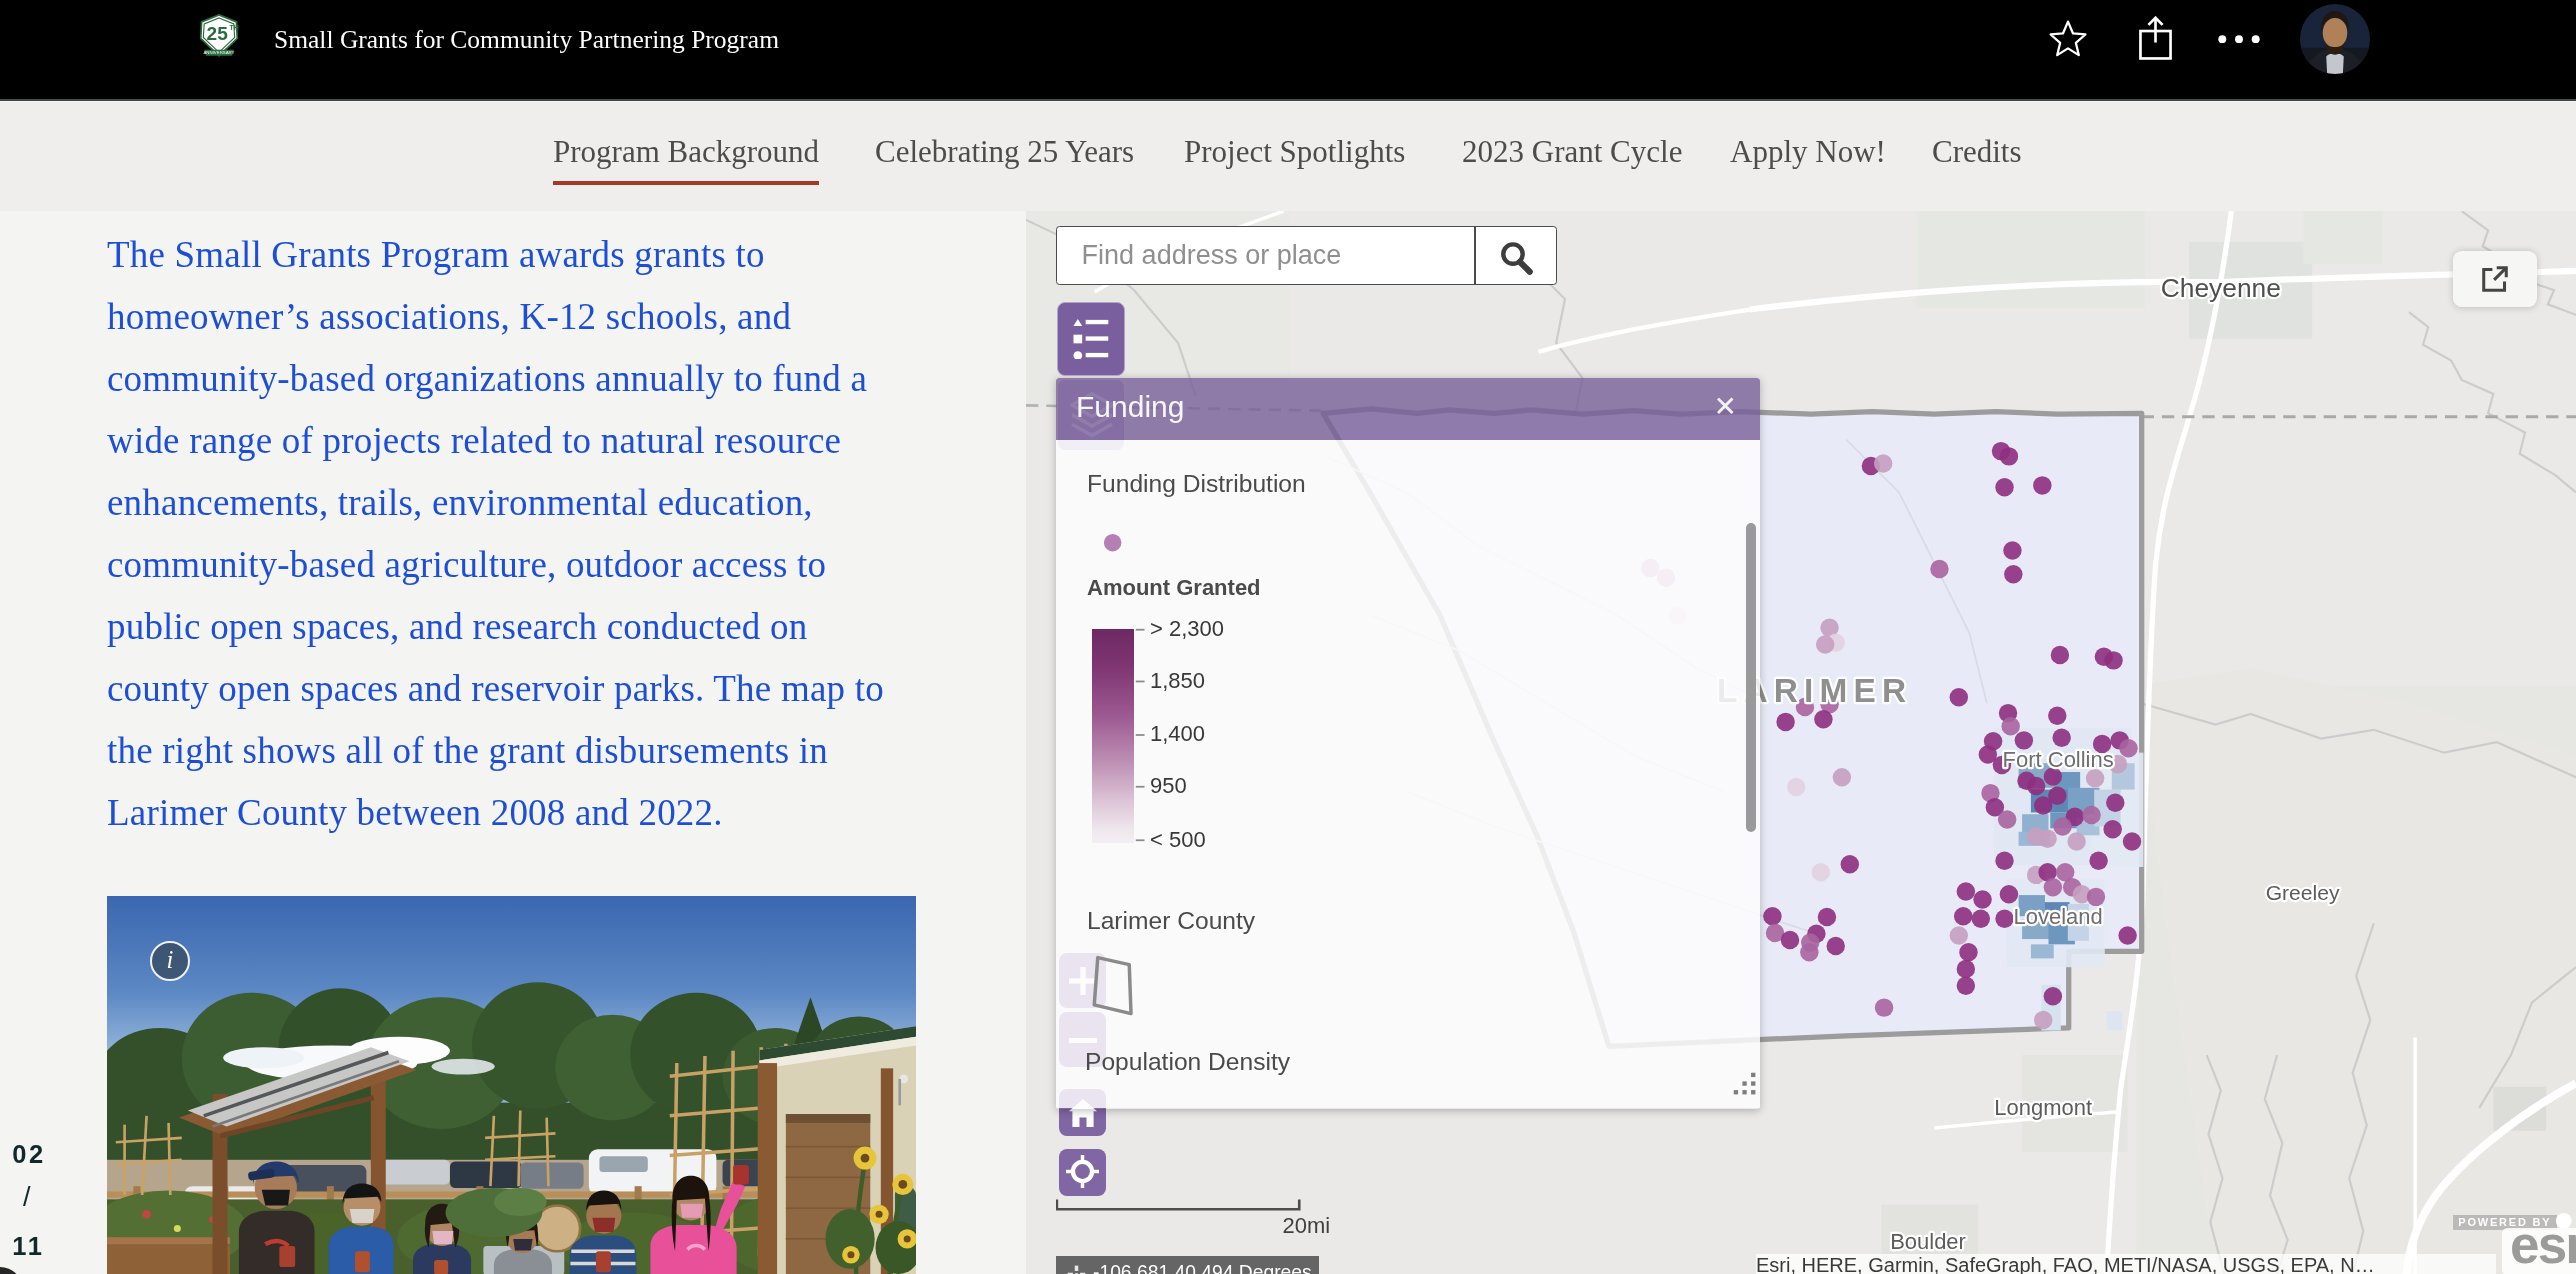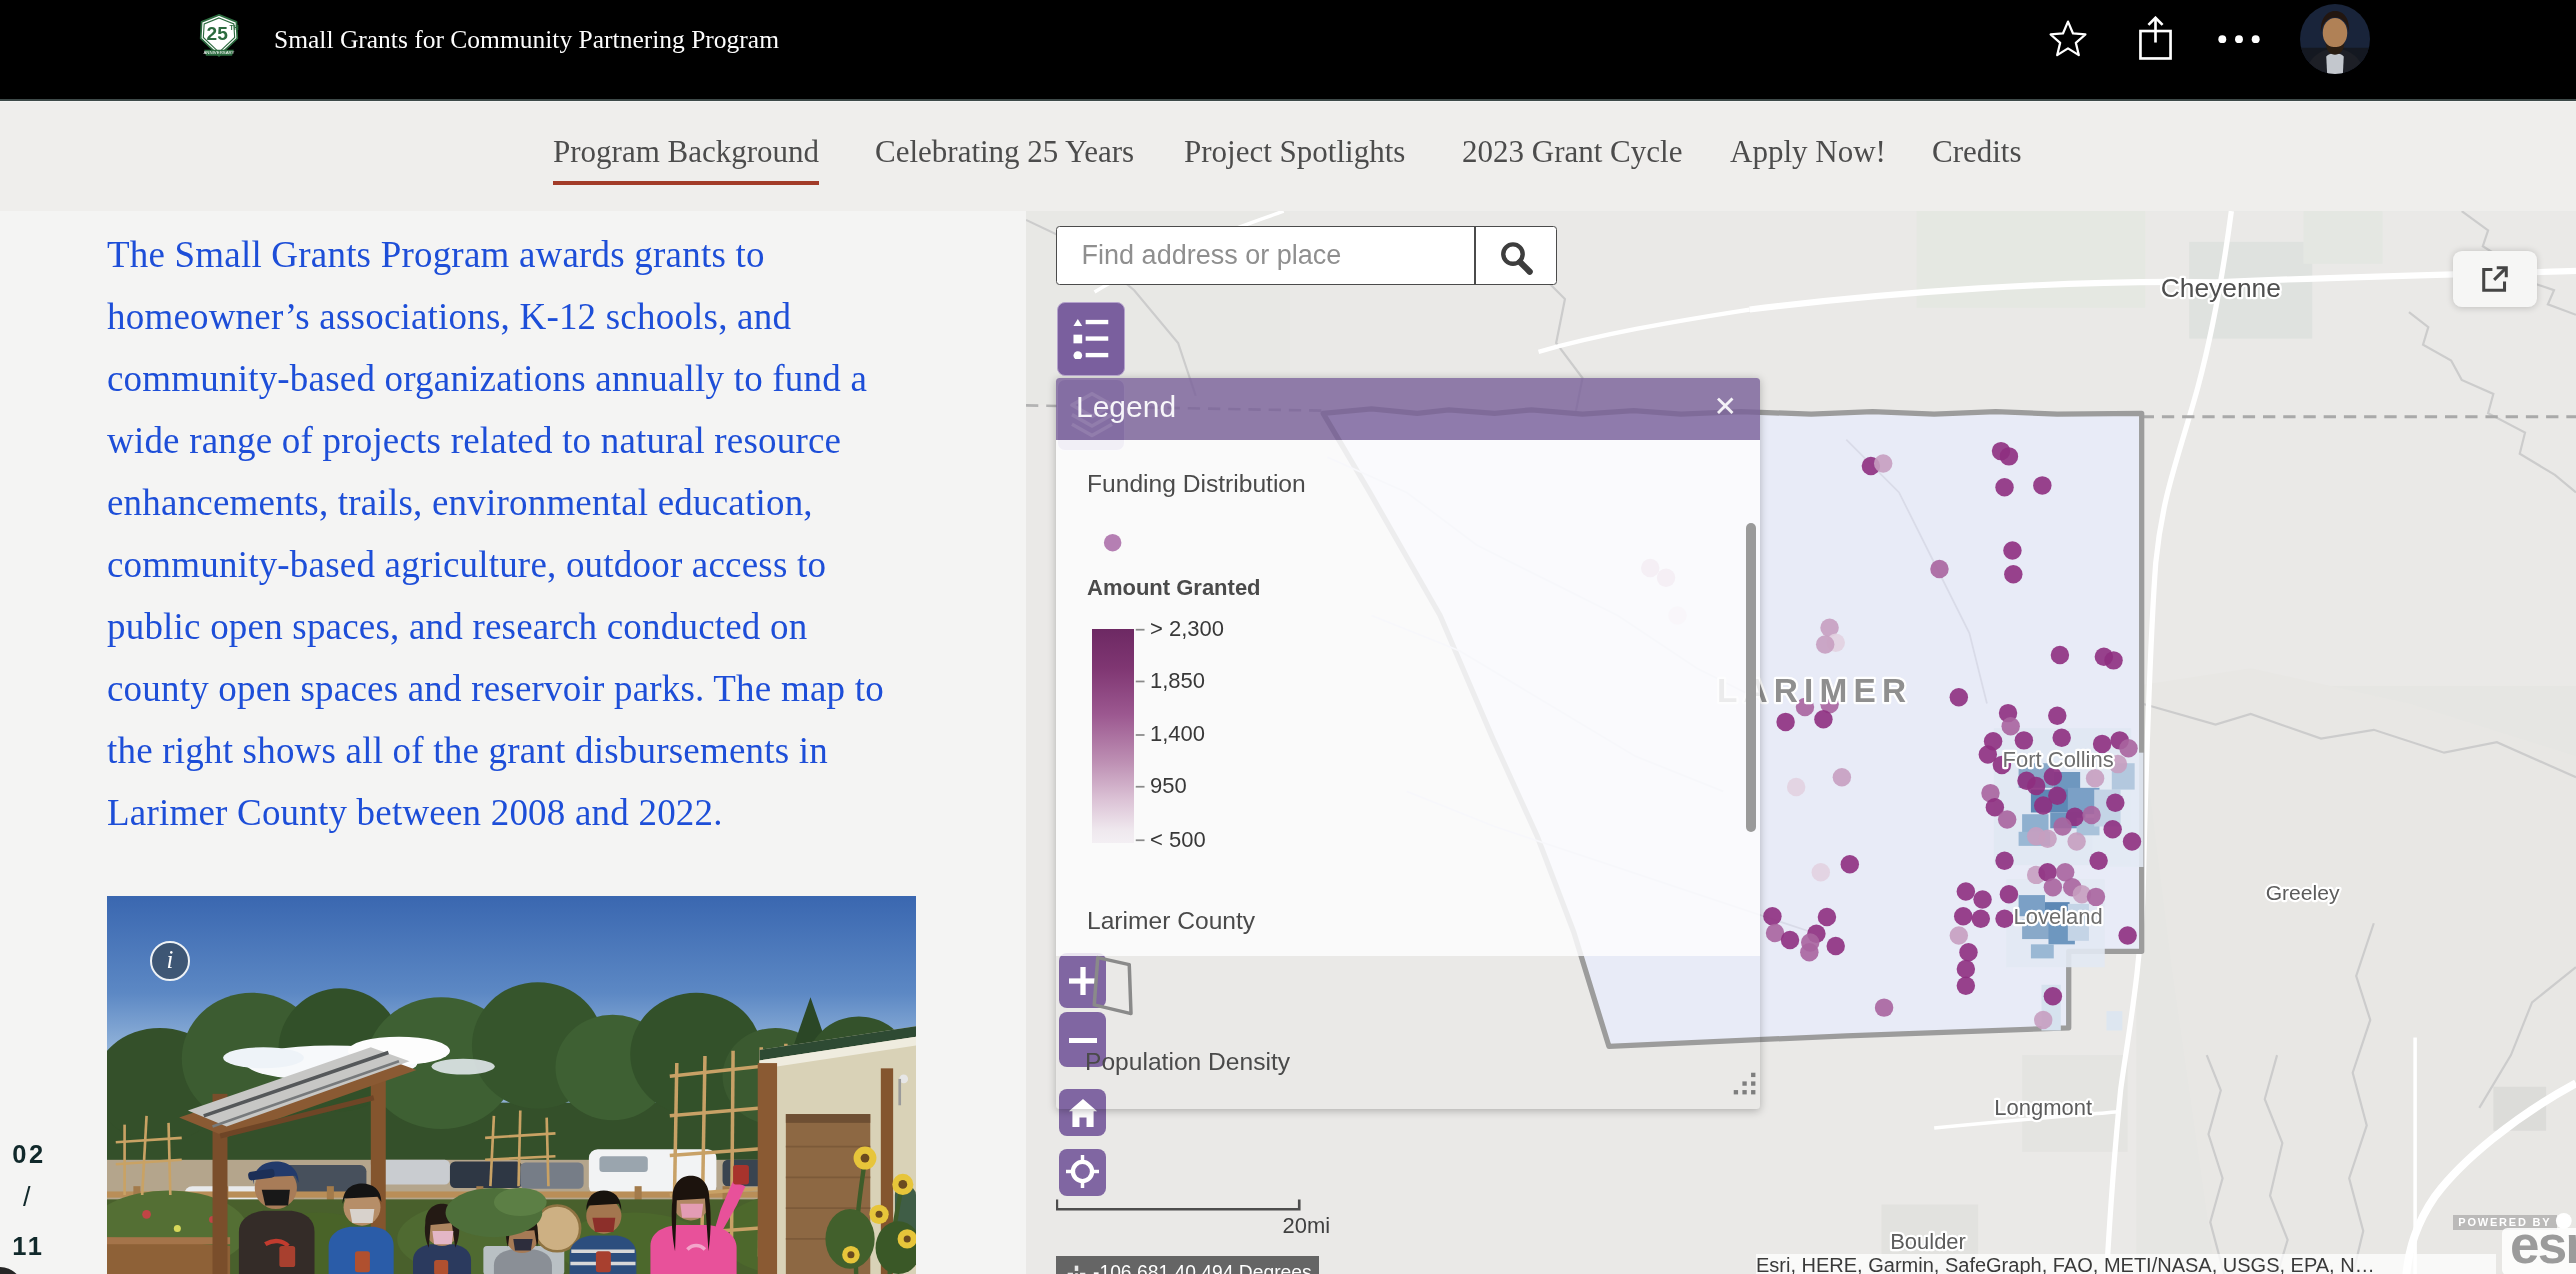--- a/index.html
+++ b/index.html
@@ -28,21 +28,21 @@
   #ghostbtn{left:1057px;top:379px;width:68px;height:72px;z-index:20;background:#b6a9cd;border-color:rgba(255,255,255,0.75);}
   #zin{left:1059px;top:953px;width:47px;height:55px;}
   #zout{left:1059px;top:1012px;width:47px;height:55px;}
   #homebtn{left:1059px;top:1089px;width:47px;height:47px;}
   #locbtn{left:1059px;top:1149px;width:47px;height:47px;}
   
   #panel{left:1056px;top:378px;width:704px;height:731px;z-index:30;border-radius:3.5px;box-shadow:0 1.8px 8.8px rgba(0,0,0,0.25);}
   #panelhead{position:absolute;left:0;top:0;width:100%;height:62px;background:rgba(120,95,152,0.8);border-radius:3.5px 3.5px 0 0;}
   #panelhead .t{position:absolute;left:20px;top:12.3px;font-size:30px;color:rgba(255,255,255,0.93);}
   #panelhead .x{position:absolute;right:23px;top:12.3px;font-size:28px;color:rgba(255,255,255,0.9);}
-  #panelbody{position:absolute;left:0;top:62px;width:100%;height:516px;background:rgba(253,253,254,0.84);}
+  #panelbody{position:absolute;left:0;top:62px;width:100%;height:668px;background:rgba(253,253,254,0.84);}
   .ltitle{position:absolute;font-size:24.6px;color:#4a4a4a;}
   .llabel{position:absolute;font-size:22px;color:#4a4a4a;font-weight:bold;}
   .tick{position:absolute;font-size:22px;color:#383838;}
   #grad{position:absolute;left:36px;top:189px;width:42px;height:214px;background:linear-gradient(#6d2963,#7f3672 18%,#9c5890 40%,#bd8fb3 62%,#dcc3d6 80%,#efe8ee 94%,#f3eff3);}
   #scrollthumb{position:absolute;left:690px;top:83px;width:9.7px;height:309px;background:#9a9a9a;border-radius:5.3px;}
   
   #scalebar{z-index:25;}
   #coord{left:1056px;top:1256px;height:35px;background:rgba(77,77,77,0.85);color:#fff;font-size:19.3px;line-height:33px;white-space:nowrap;padding:0 7px 0 37px;z-index:25;}
   #attrib{left:1756px;top:1254px;width:740px;height:21px;background:rgba(255,255,255,0.75);color:#3a3a3a;font-size:20px;line-height:23px;padding-top:0px;white-space:nowrap;overflow:hidden;z-index:25;}
   #poweredby{left:2453px;top:1215px;color:#fff;font-size:11px;font-weight:bold;letter-spacing:1.8px;background:rgba(150,150,150,0.55);padding:0.9px 5.3px 1.8px 5.3px;z-index:25;}
@@ -333,21 +333,21 @@
     <svg style="position:absolute;left:676px;top:631px;" width="26" height="26" fill="#7e7e7e" viewBox="0 0 30 30">
         <rect x="22" y="2" width="5" height="5"></rect>
         <rect x="12" y="12" width="5" height="5"></rect>
         <rect x="22" y="12" width="5" height="5"></rect>
         <rect x="2" y="22" width="5" height="5"></rect>
         <rect x="12" y="22" width="5" height="5"></rect>
         <rect x="22" y="22" width="5" height="5"></rect>
       </svg>
   </div>
   <div id="panelhead">
-      <div class="t">Legend</div>
+      <div class="t">Funding</div>
       <div class="x">✕</div>
     </div>
 </div>
 
 <svg id="scalebar" class="abs" style="left:1056px;top:1196px;" width="281" height="44" viewBox="0 0 320 50">
   <polyline points="1,4 1,15 277,15 277,4" fill="none" stroke="#4d4d4d" stroke-width="3"></polyline>
   <text x="258" y="42" font-size="25" fill="#404040" font-family="Liberation Sans, sans-serif">20mi</text>
 </svg>
 <div id="coord" class="abs"><svg style="position:absolute;left:8.8px;top:7px;" width="23" height="23" viewBox="0 0 26 26" fill="#e8e8e8">
       <rect x="11" y="3" width="4" height="6"></rect>

